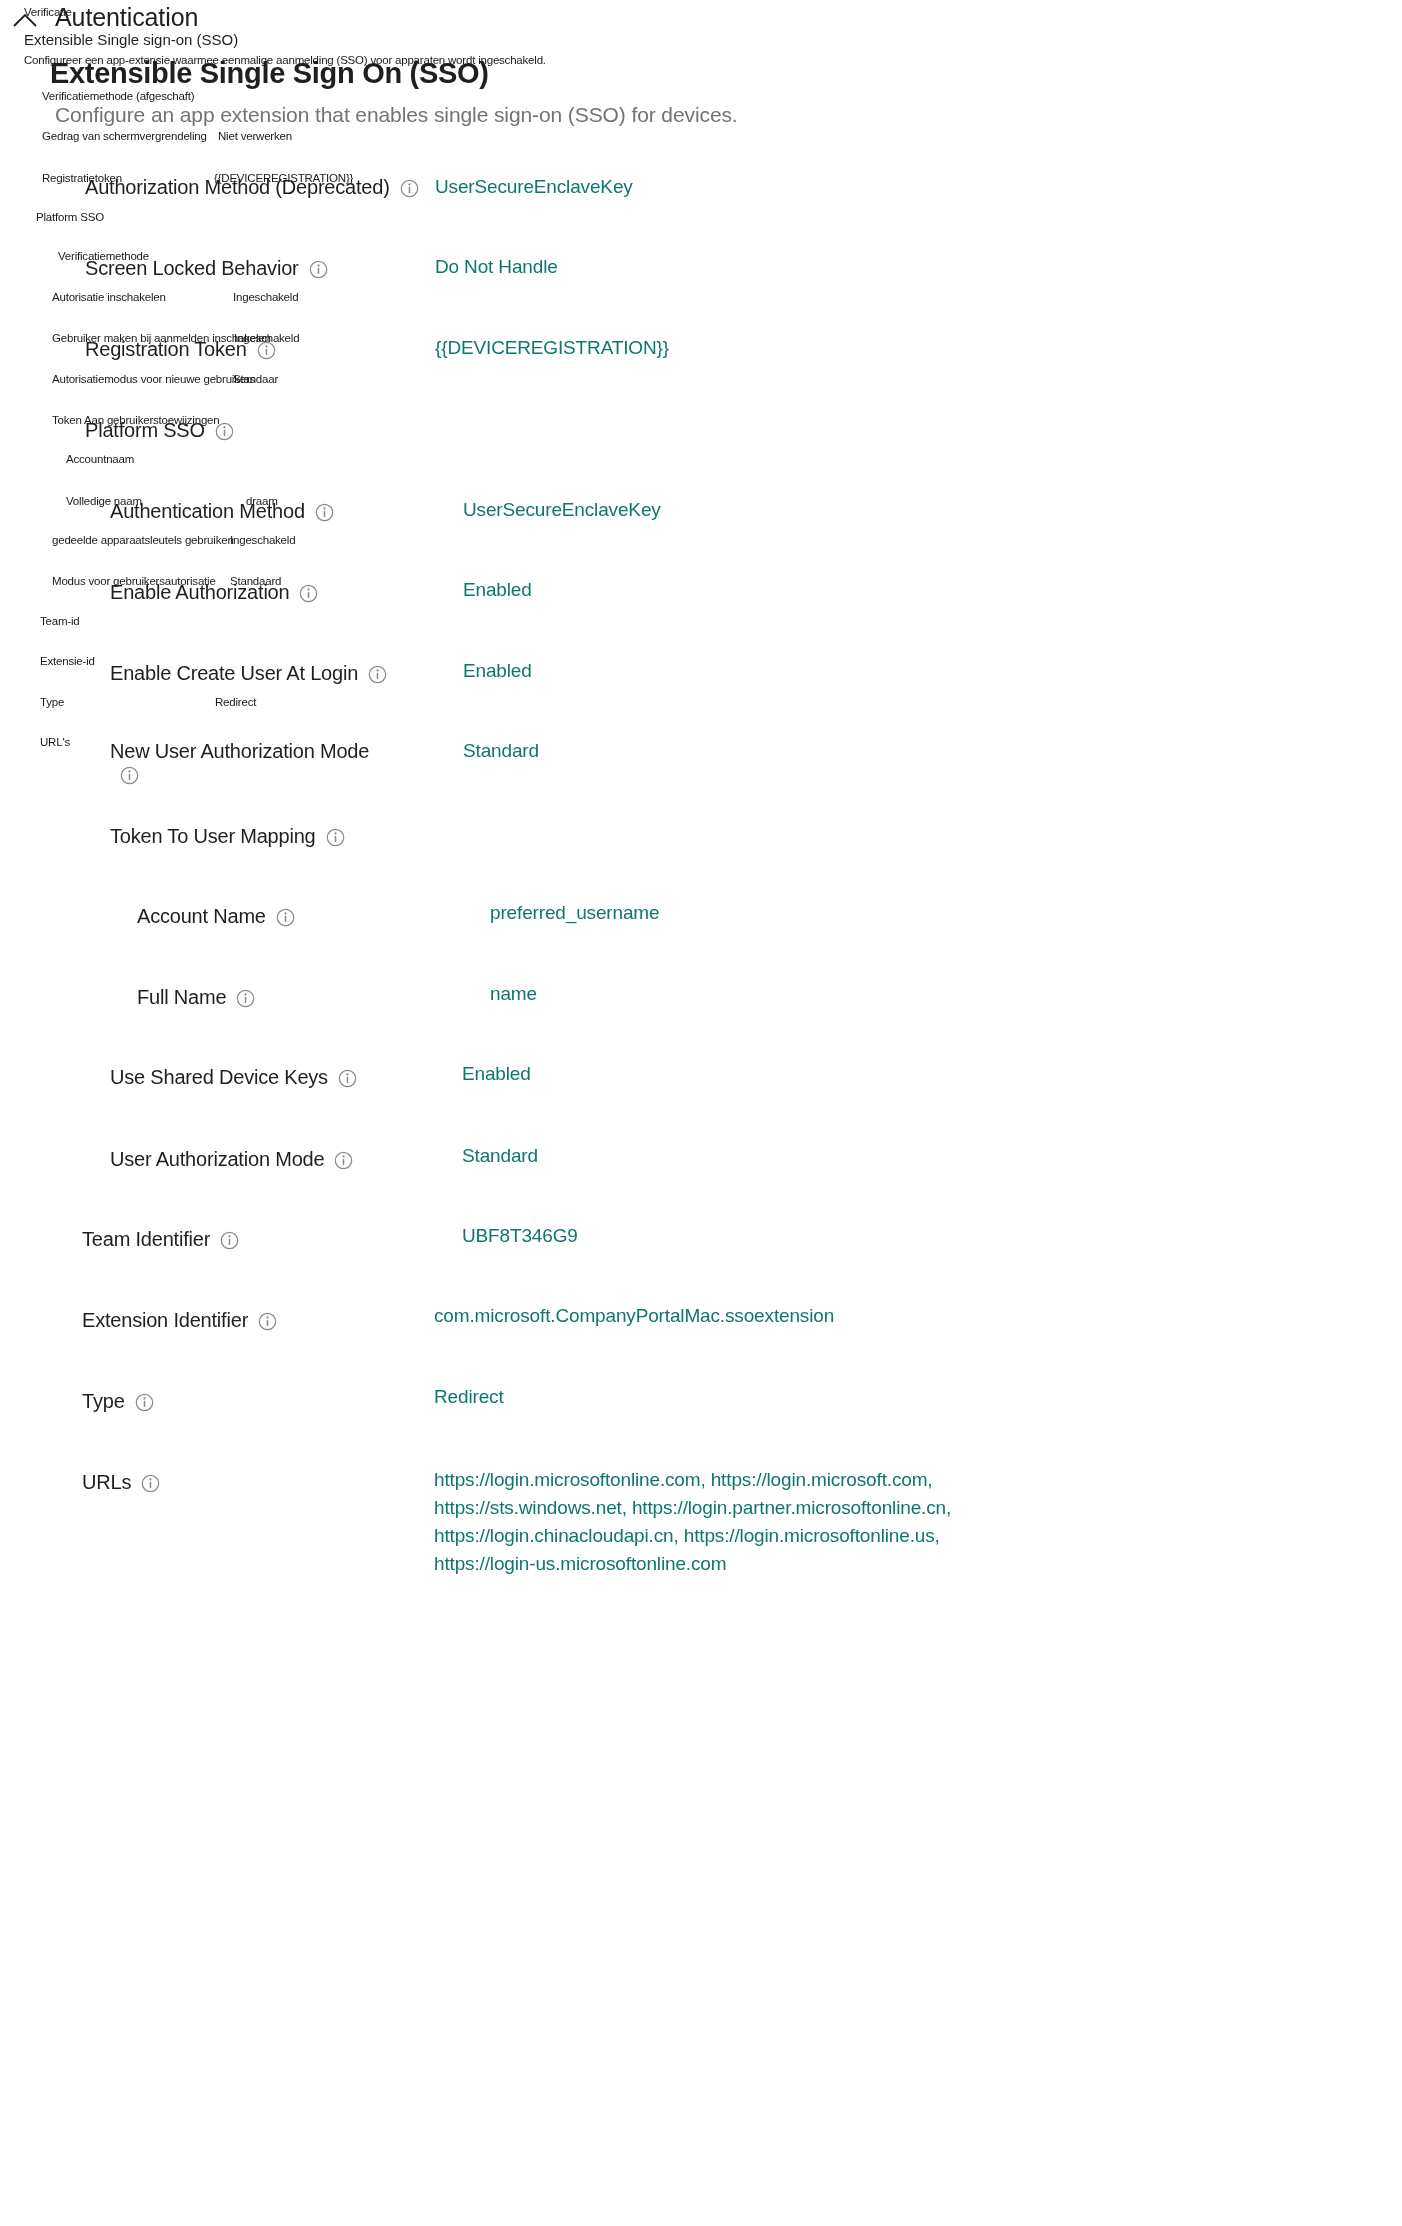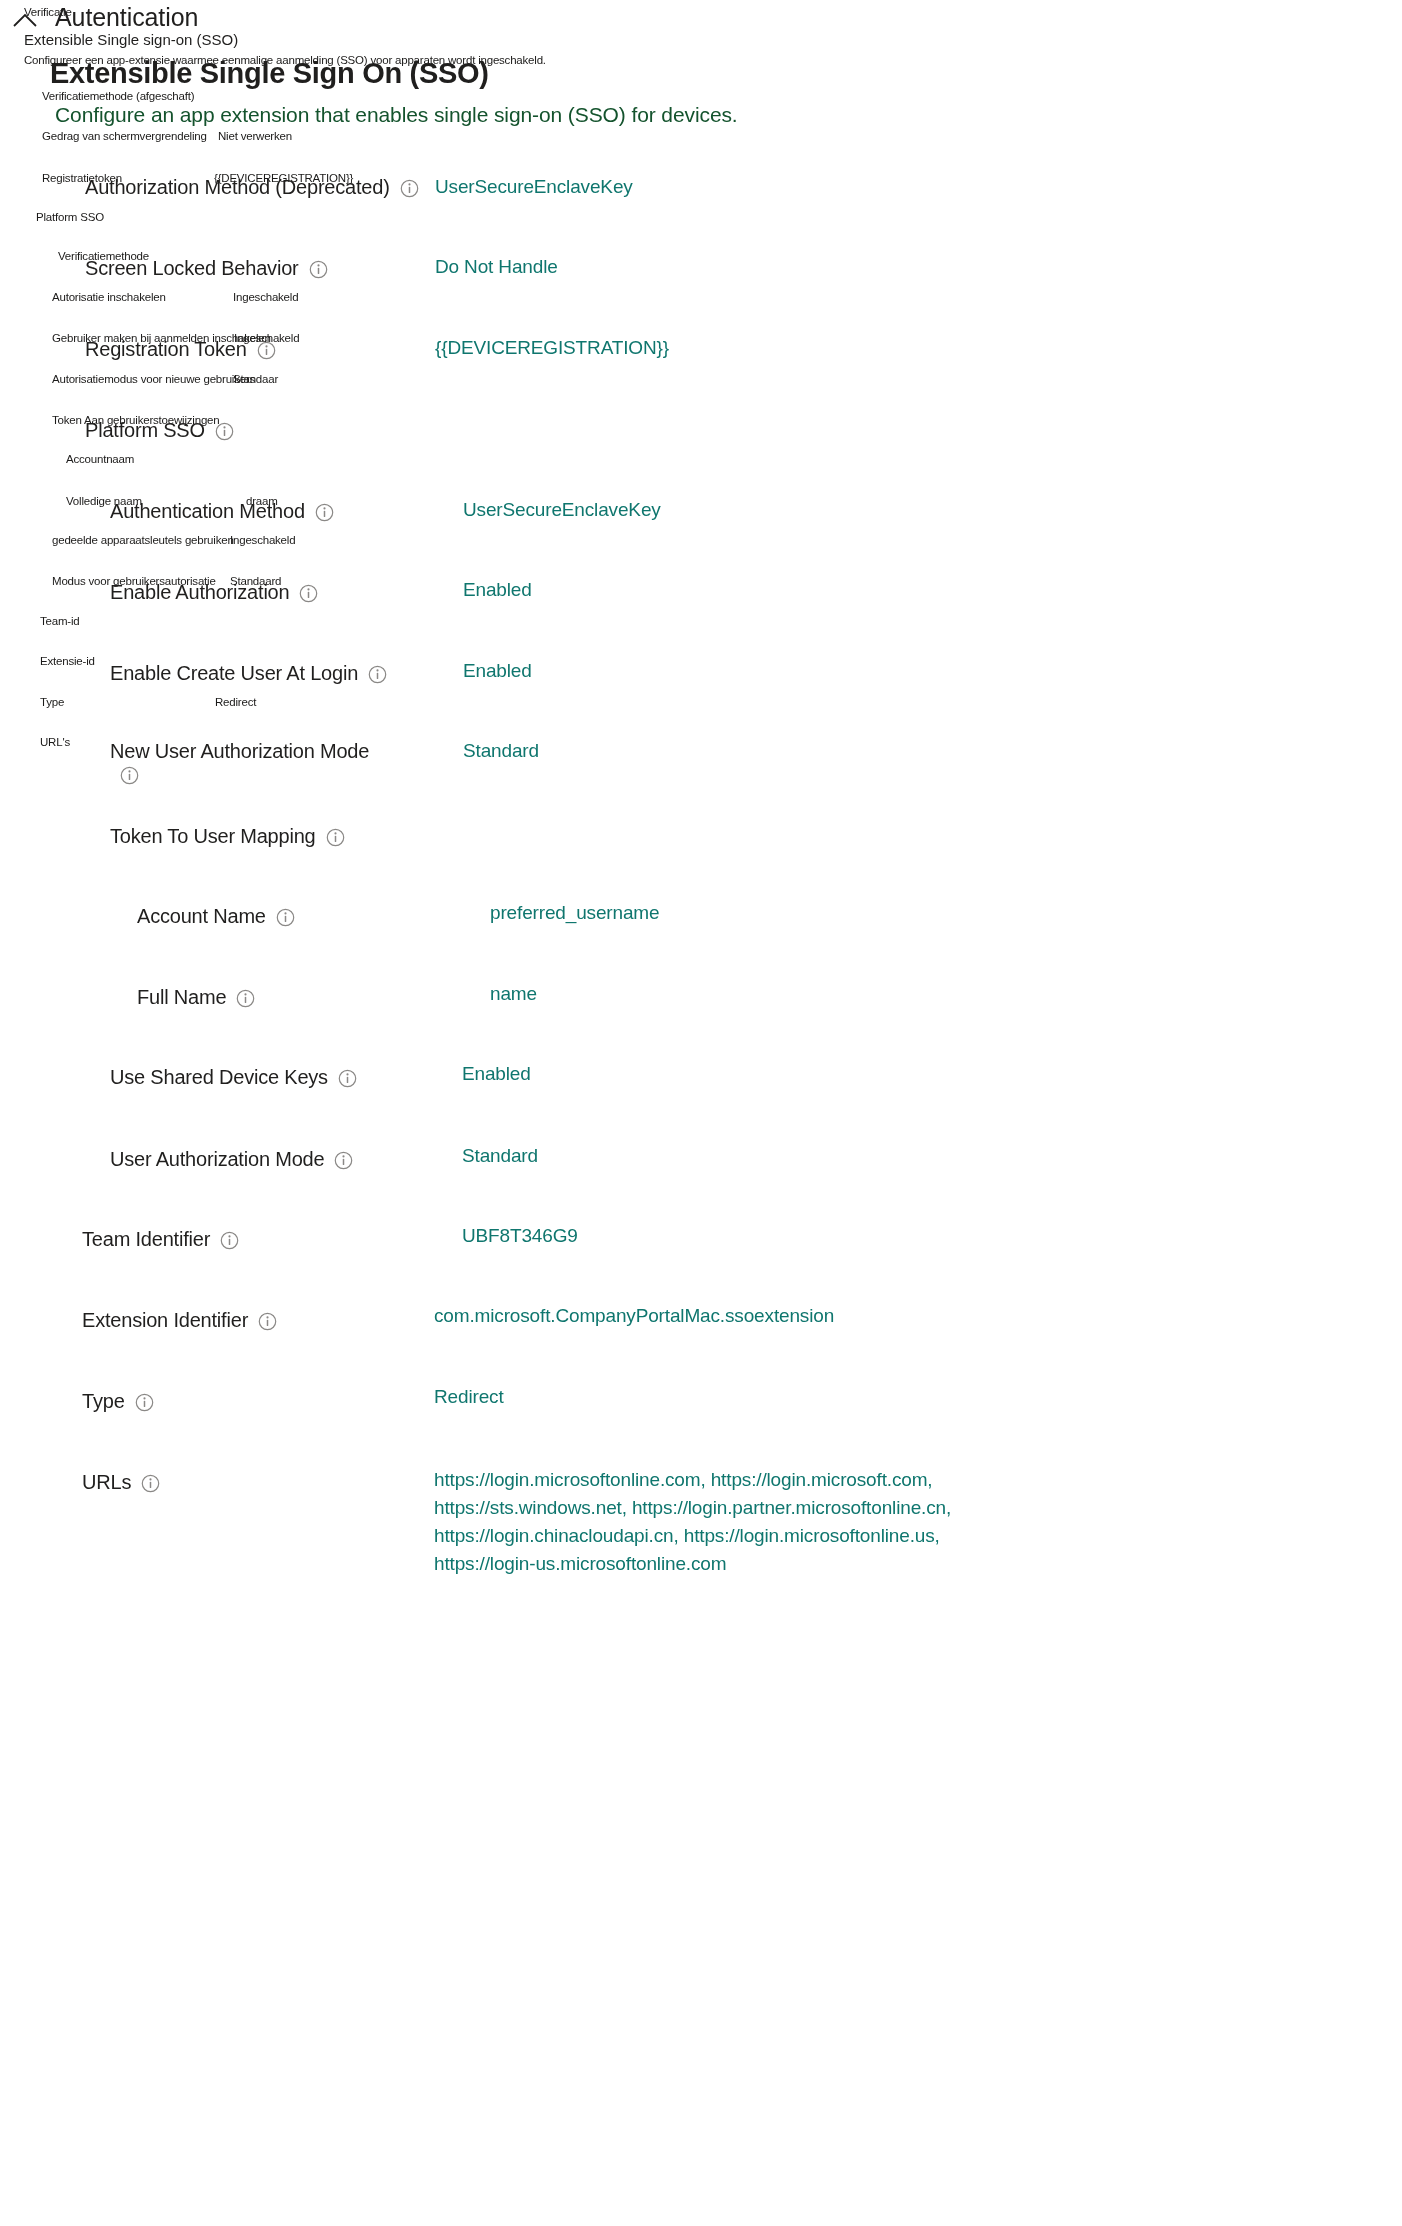--- a/index.html
+++ b/index.html
@@ -73,21 +73,21 @@
     color: #201f1e;
     letter-spacing: -0.3px;
   }
 
   .sub-heading {
     position: absolute;
     left: 55px;
     top: 103px;
     font-size: 21px;
     font-weight: 400;
-    color: #14532d;
+    color: #737373;
     letter-spacing: -0.1px;
   }
 
   
   .setting {
     position: absolute;
     display: flex;
     align-items: flex-start;
   }
   .setting .s-label {

